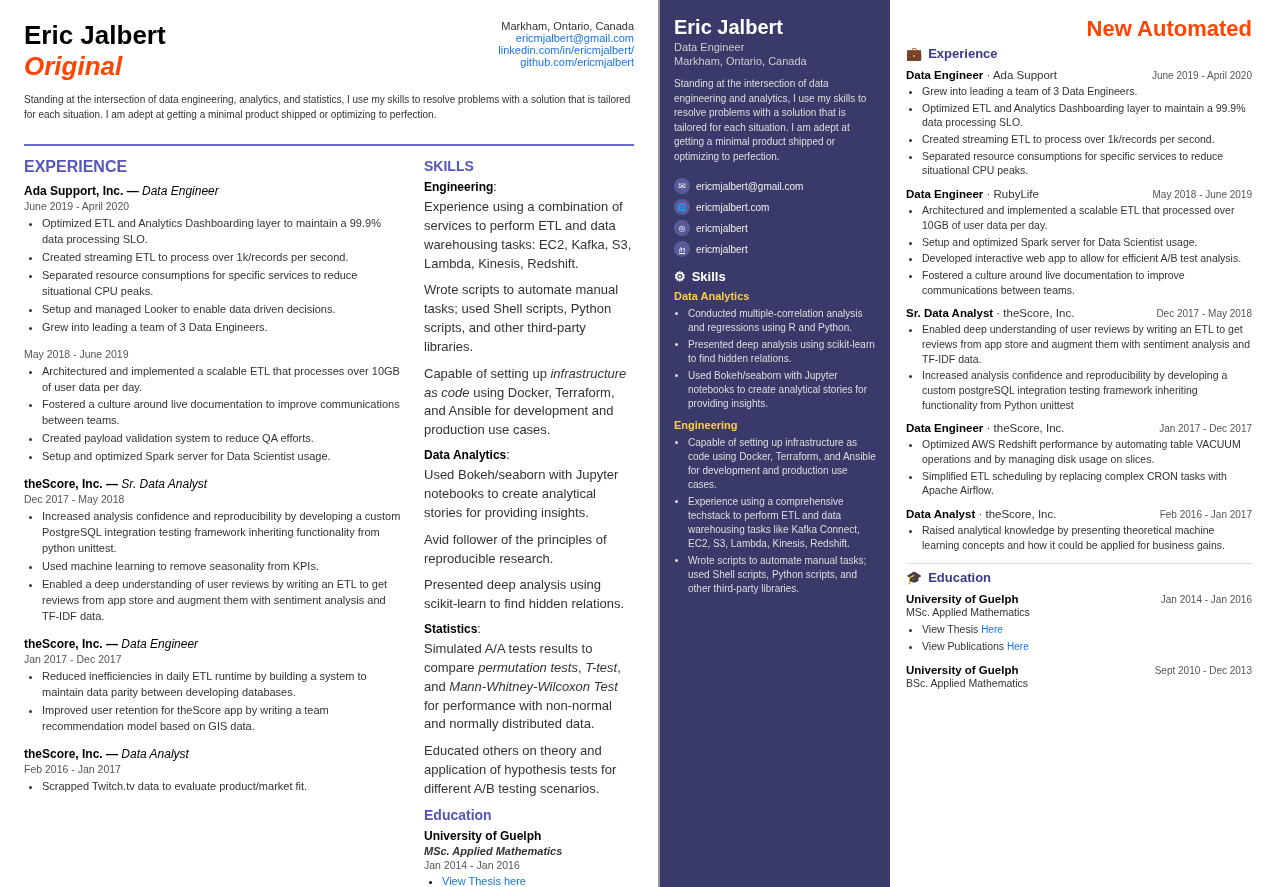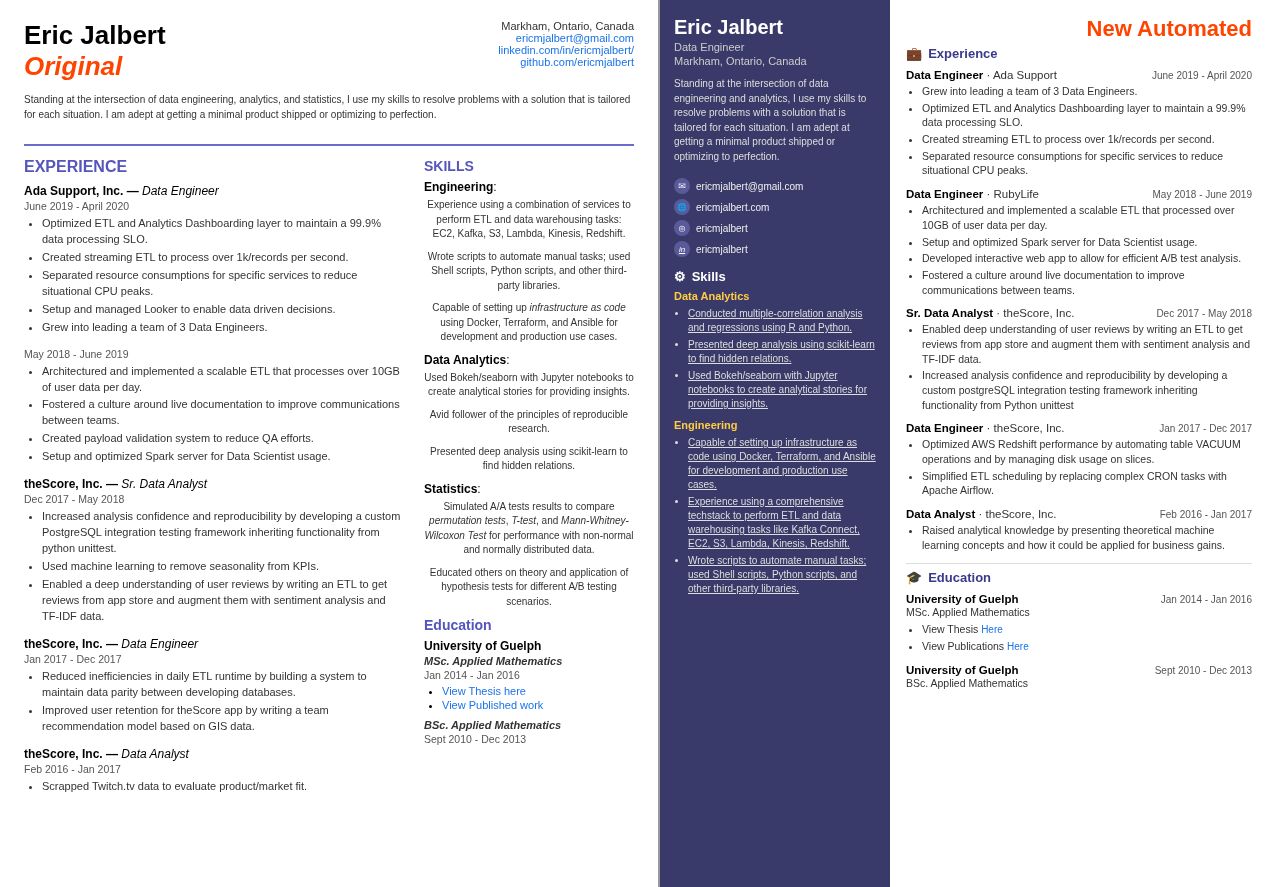--- a/index.html
+++ b/index.html
@@ -126,25 +126,24 @@
     }
 
     .skill-category {
       font-size: 12px;
       font-weight: bold;
       color: #000;
       margin-bottom: 4px;
     }
 
     .skill-text {
-      font-size: 10px;
+      font-size: 13px;
       color: #333;
       line-height: 1.45;
       margin-bottom: 8px;
-      text-align: center;
     }
 
     .edu-org {
       font-size: 12px;
       font-weight: bold;
       color: #000;
       margin-bottom: 2px;
     }
 
     .edu-degree {
@@ -264,21 +263,20 @@
       list-style: disc;
       padding-left: 14px;
       margin-bottom: 8px;
     }
 
     .sidebar-bullet-list li {
       font-size: 10px;
       color: #ddd;
       line-height: 1.4;
       margin-bottom: 3px;
-      text-decoration: underline;
     }
 
     
     .right-main {
       flex: 1;
       padding: 16px 16px;
       background: #fff;
       overflow: hidden;
     }
 

